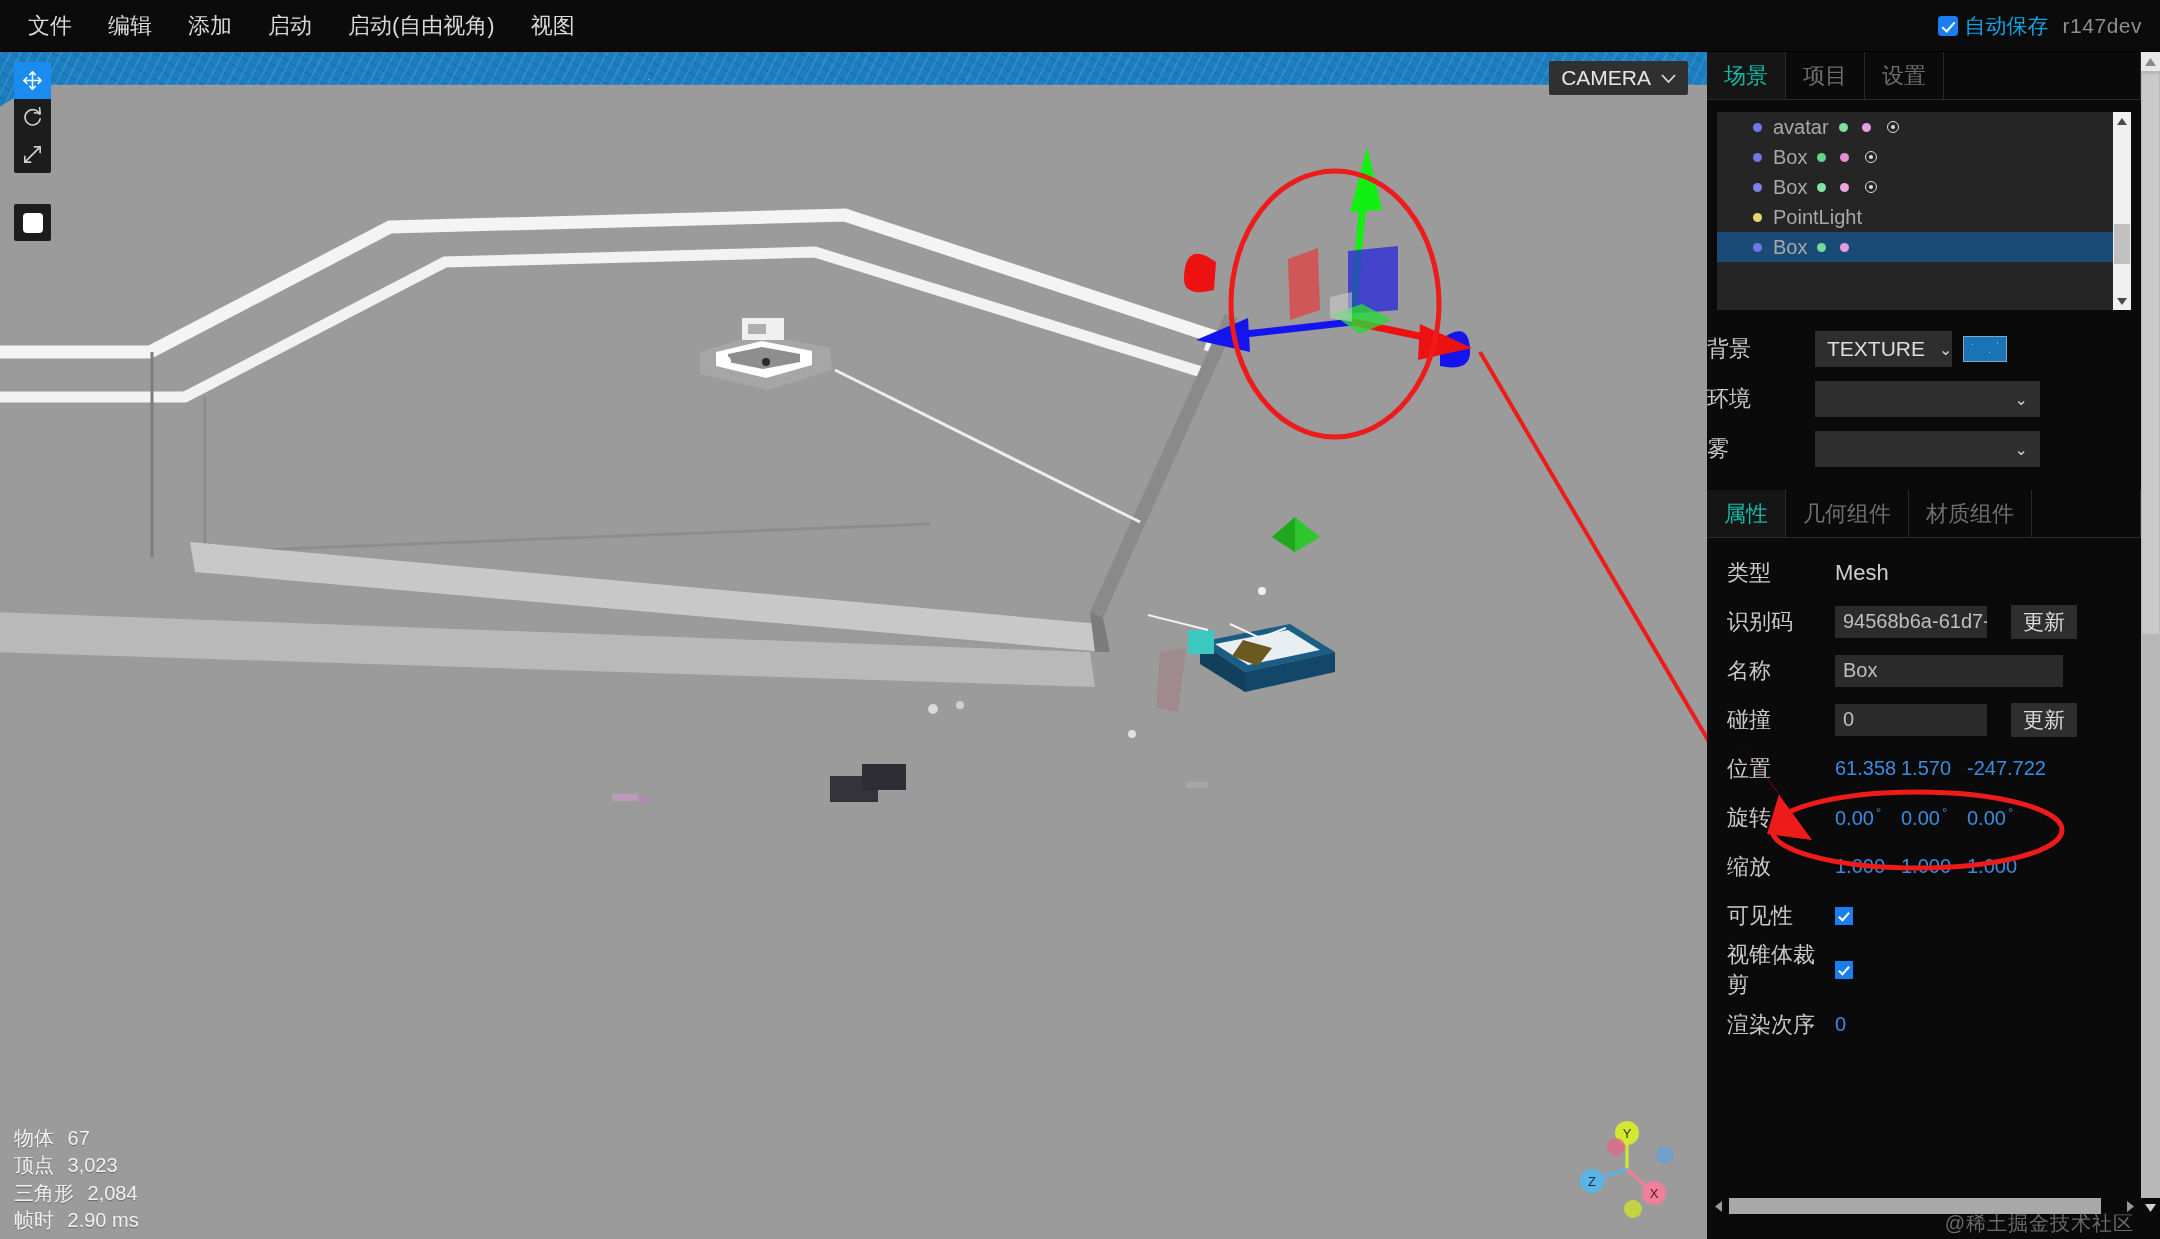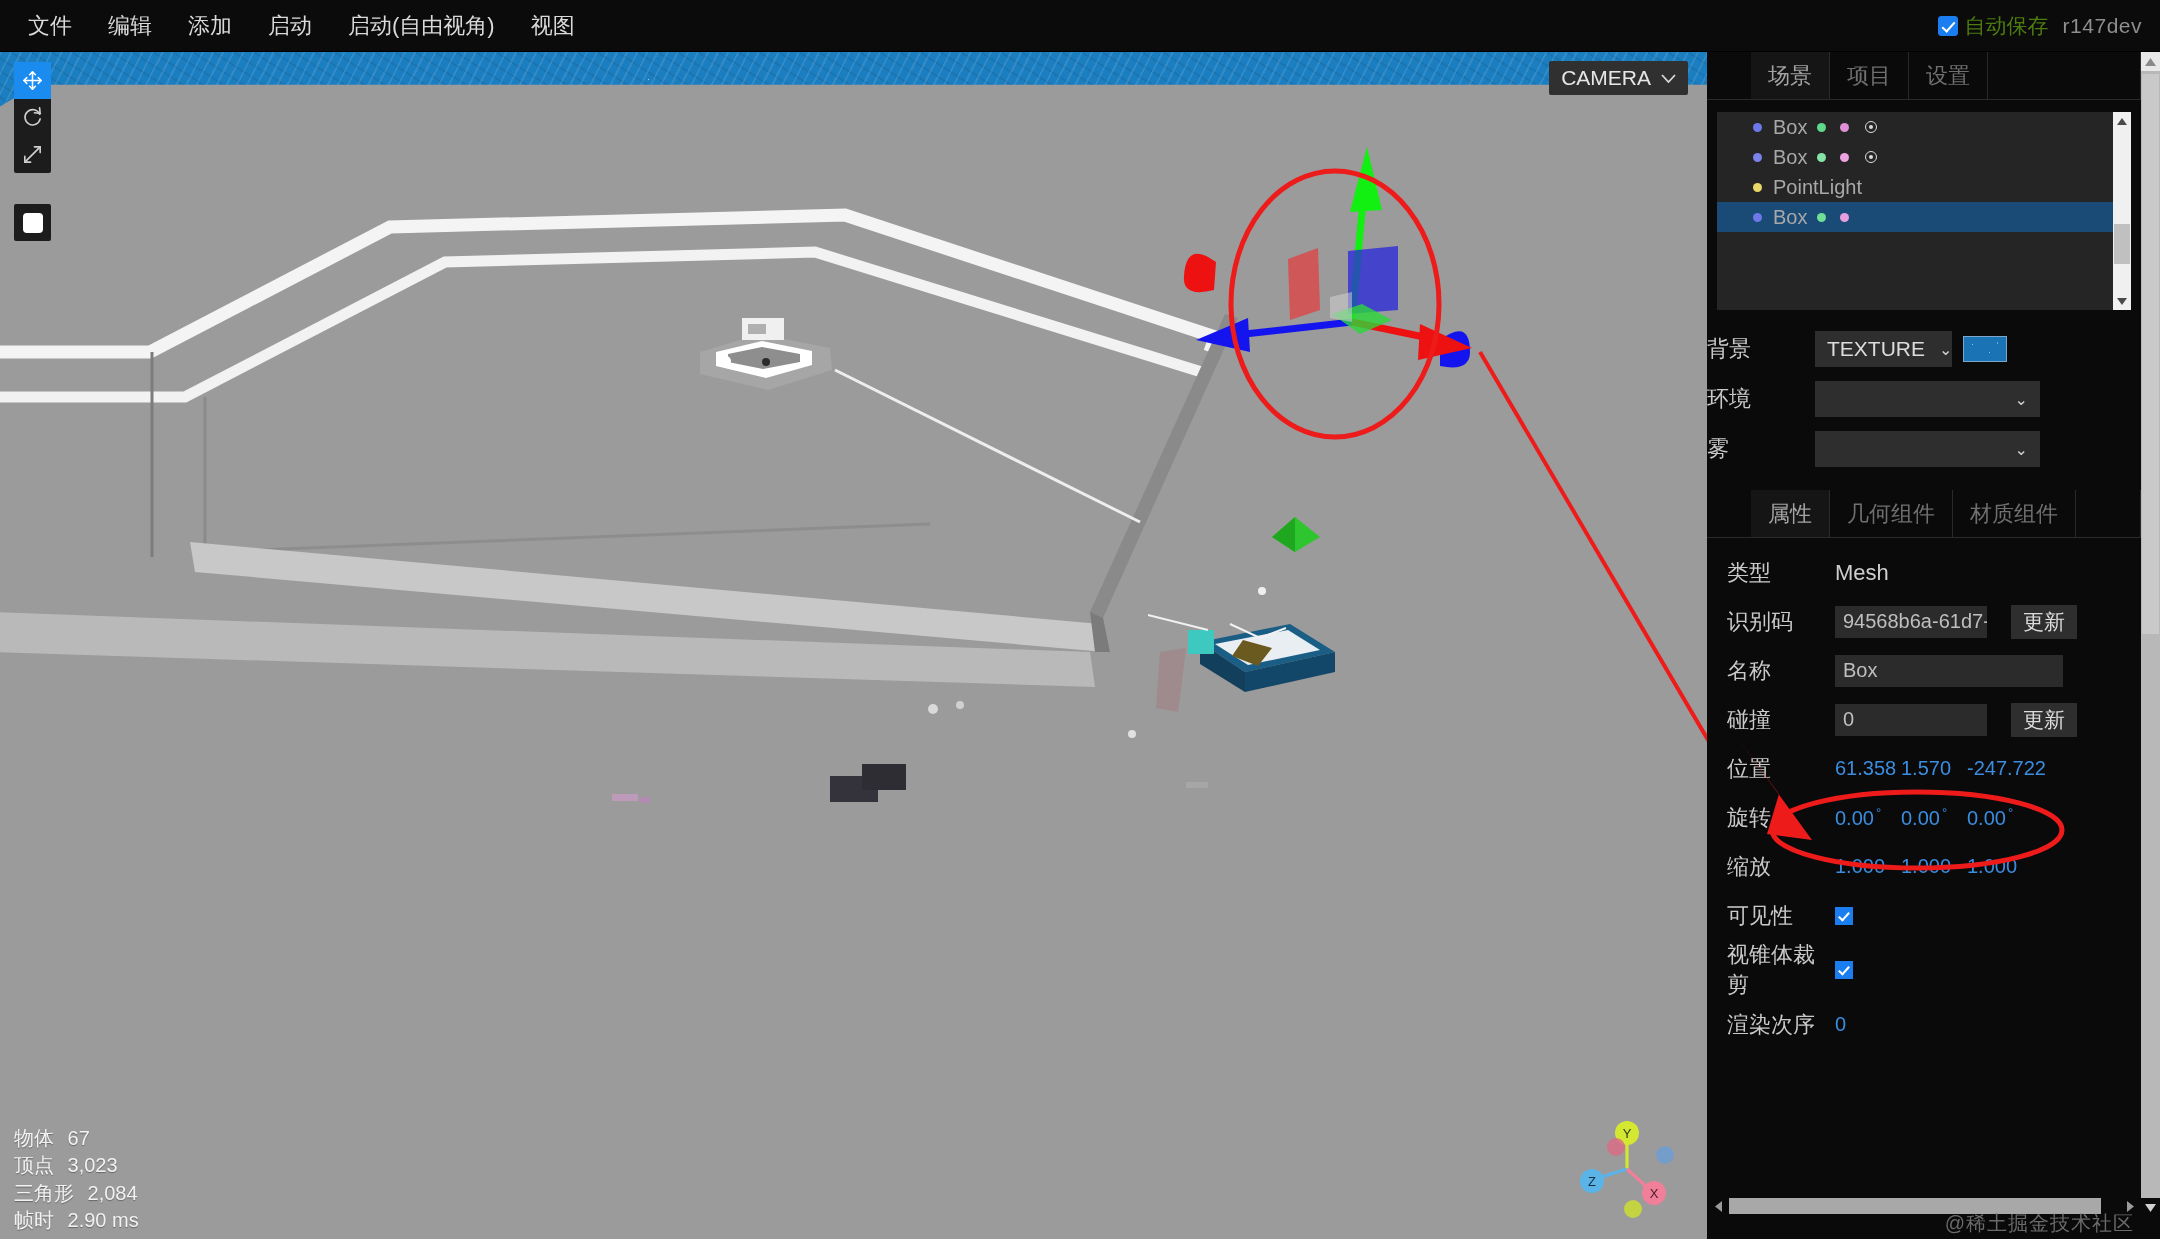--- a/index.html
+++ b/index.html
@@ -30,21 +30,21 @@
   .cbx{
     width:20px;height:20px;border-radius:3px;background:#fff;
     border:1px solid #9a9a9a; display:inline-block; position:relative;
     flex:0 0 auto;
   }
   .cbx.on{ background:#1a7ef0; border-color:#1a7ef0; }
   .cbx.on:after{
     content:""; position:absolute; left:6px; top:2px; width:5px; height:11px;
     border:solid #fff; border-width:0 2.5px 2.5px 0; transform:rotate(42deg);
   }
-  #autosave-label{ font-size:21px; color:#4d7c0f;text-align:right; }
+  #autosave-label{ font-size:21px; color:#0ea5e9;text-align:right; }
   #version{ font-size:21px; color:#8e8e8e; letter-spacing:.5px; }
 
   
   #viewport{
     position:absolute; left:0; top:52px; width:1707px; height:1187px;
     overflow:hidden; background:#9a9a9a;
   }
   
   #sky{
     position:absolute; left:0; top:0; width:1707px; height:230px;
@@ -135,21 +135,21 @@
     position:absolute; left:1707px; top:52px; width:453px; height:1187px;
     background:#0a0a0a; overflow:hidden;
   }
   #panel-inner{ position:absolute; left:0; top:0; width:434px; height:1165px; }
 
   .tabbar{ display:flex; height:48px; background:#0a0a0a; border-bottom:1px solid #2a2a2a; }
   .tab{
     padding:0 17px; line-height:48px; font-size:22px; color:#6f6f6f;
     border-right:1px solid #2a2a2a; cursor:pointer; white-space:nowrap;
   }
-  .tab.active{ color:#a3a3a3; background:#151515;margin-left:44px; }
+  .tab.active{ color:#14b8a6; background:#151515; }
   .tabbar .tab-filler{ flex:1; border-right:1px solid #2a2a2a; }
 
   #tree-wrap{
     margin:12px 10px 0 10px; height:198px; background:#252525;
     position:relative; overflow:hidden;
   }
   #tree-list{ position:absolute; left:0; top:0; right:18px; }
   .tree-item{
     height:30px; display:flex; align-items:center; gap:0px; padding-left:36px;
     font-size:20px; color:#a8a8a8; cursor:pointer;
@@ -447,20 +447,30 @@
     <div class="tabbar">
       <div class="tab active">场景</div>
       <div class="tab">项目</div>
       <div class="tab">设置</div>
       <div class="tab-filler"></div>
     </div>
 
     <div id="tree-wrap">
       <div id="tree-list">
 
+        <div class="tree-item">
+          <span class="dot" style="background:#6f78e8"></span>
+          <span class="tree-name">avatar</span>
+          <span class="dot" style="background:#7fe09a"></span>
+          <span class="gap"></span>
+          <span class="dot" style="background:#e79ede"></span>
+          <span class="badge-ring">
+              <i></i>
+            </span>
+        </div>
 
         <div class="tree-item">
           <span class="dot" style="background:#6f78e8"></span>
           <span class="tree-name">Box</span>
           <span class="dot" style="background:#5fd98a"></span>
           <span class="gap"></span>
           <span class="dot" style="background:#e08fd6"></span>
           <span class="badge-ring">
               <i></i>
             </span>

